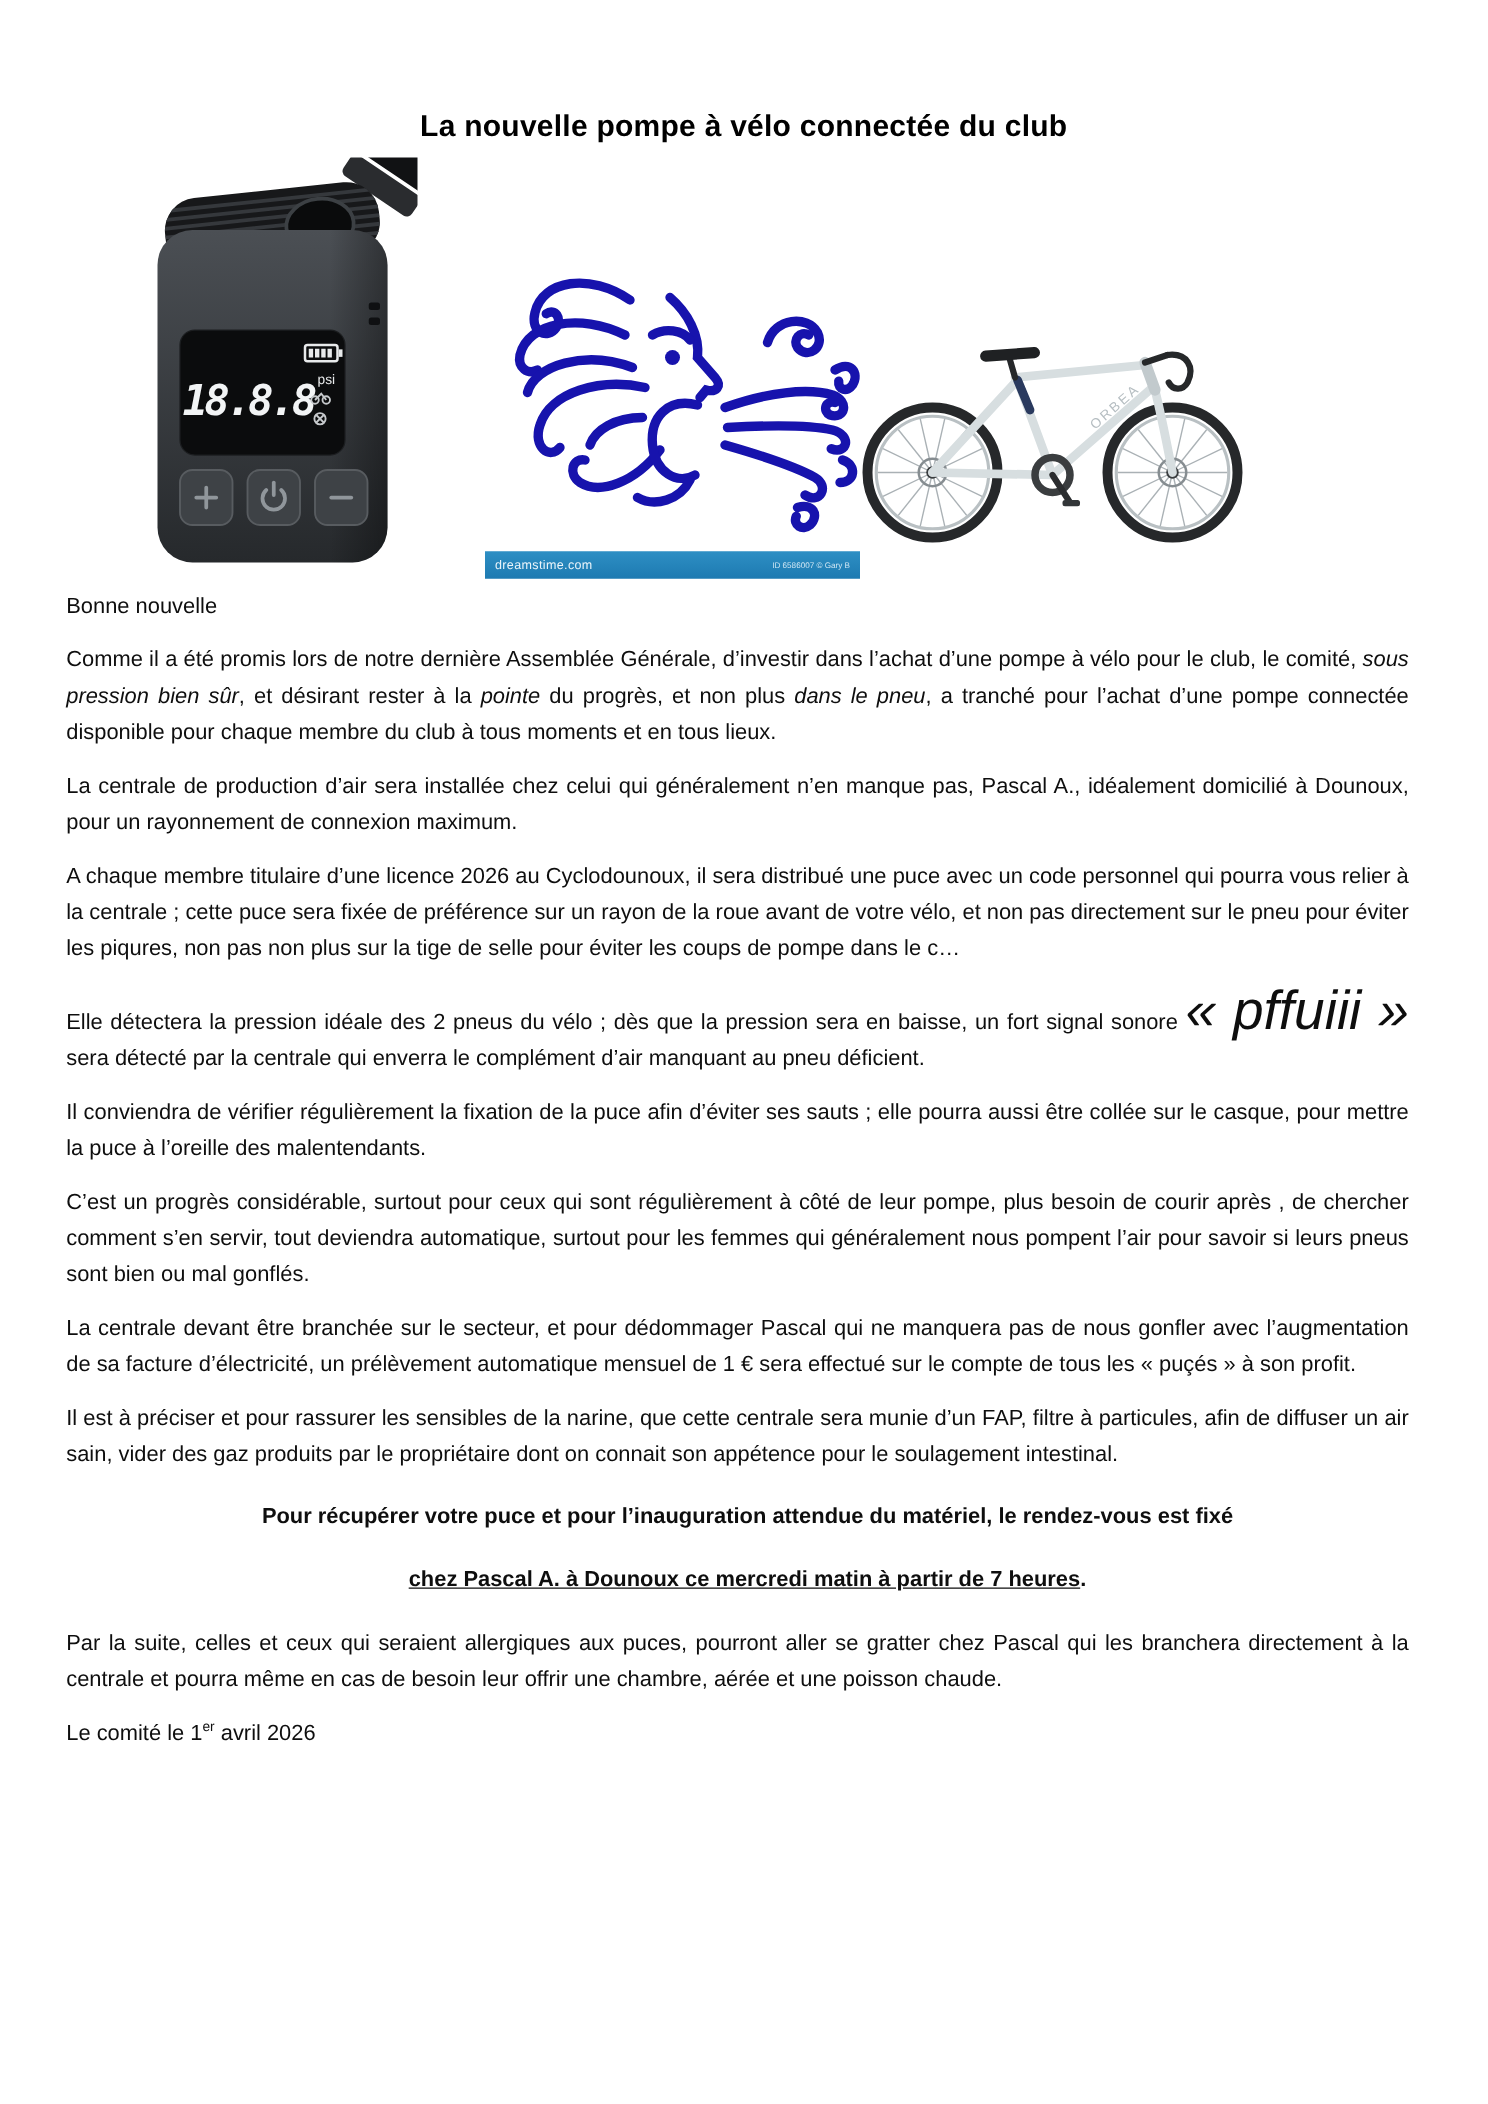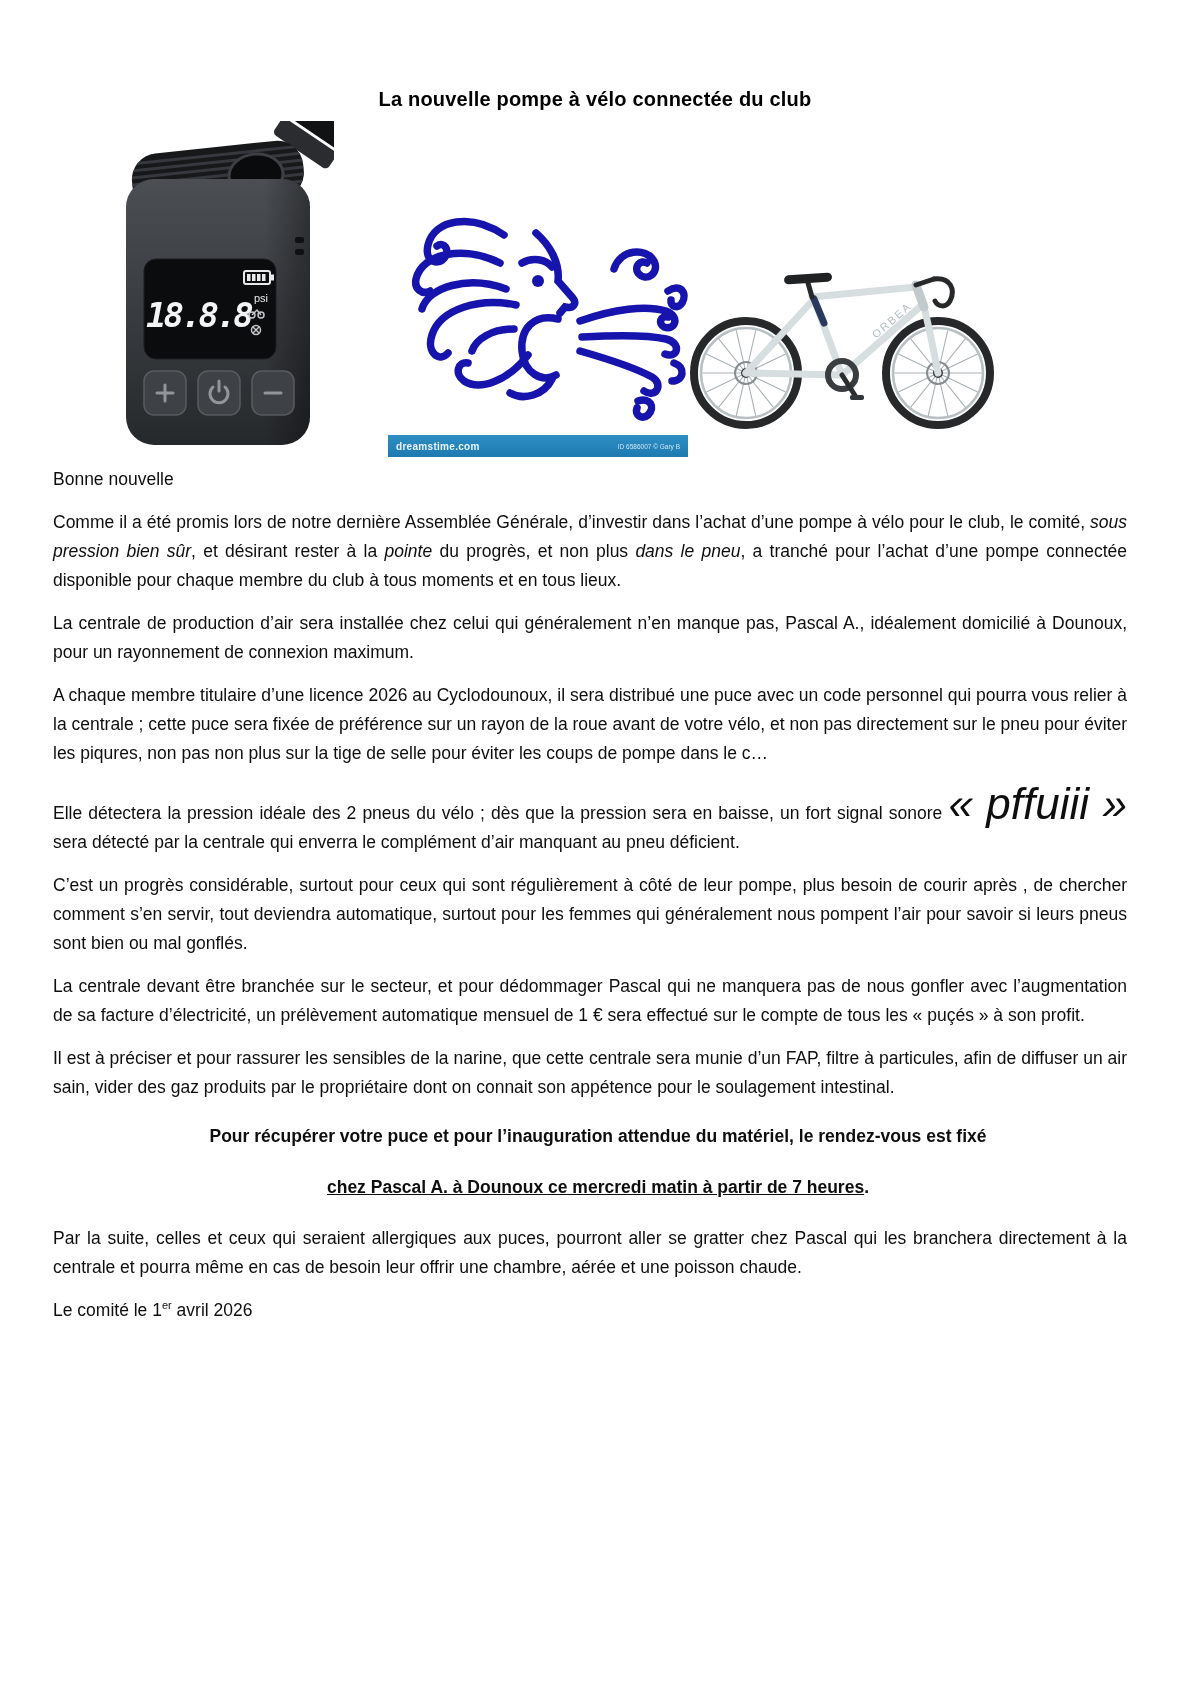--- a/index.html
+++ b/index.html
@@ -1,23 +1,23 @@
 <!DOCTYPE html>
 <html><head>
 <meta charset="utf-8">
 <style>
   html,body{margin:0;padding:0;background:#ffffff;}
   body{width:1190px;height:1683px;position:relative;font-family:"Liberation Sans",sans-serif;color:#0e0e0e;overflow:hidden;}
-  .title{margin:0;padding-top:88px;text-align:center;font-size:20px;font-weight:700;letter-spacing:.2px;color:#000;}
+  .title{margin:0;padding-top:88px;text-align:center;font-size:24px;font-weight:700;letter-spacing:.2px;color:#000;}
   .images-row{position:relative;height:338px;margin-top:8px;padding-left:27px;}
   .img-abs{position:absolute;}
   .pump-wrap{left:106px;top:2px;width:228px;height:332px;}
   .wind-wrap{left:388px;top:86px;width:300px;}
   .wind-bar{height:22px;background:linear-gradient(180deg,#2e8fc4,#1d7ab1);display:flex;align-items:center;justify-content:space-between;padding:0 8px;box-sizing:border-box;}
-  .wind-bar .wm-left{color:#eaf4fa;font-size:10px;letter-spacing:.3px;font-weight:bold;}
+  .wind-bar .wm-left{color:#eaf4fa;font-size:10px;letter-spacing:.3px;}
   .wind-bar .wm-right{color:#cfe6f3;font-size:6.5px;}
   .bike-wrap{left:680px;top:108px;width:326px;height:222px;}
   .doc{margin:8px 47px 0 53px;font-size:17.5px;line-height:29px;text-align:left;}
   .para{margin:0 16px 14px 0;text-align:justify;}
   .para.plain{text-align:left;}
   .para.center{text-align:center;font-weight:700;margin:20px 0 22px 0;}
   .it{font-style:italic;}
   .un{text-decoration:underline;}
   .big{font-size:44px;font-style:italic;line-height:1;}
   .sup{font-size:11px;vertical-align:super;line-height:0;text-align:right;}
@@ -209,20 +209,21 @@
     </svg>
   </div>
 </div>
 
 <div class="doc" id="paras">
     <p class="para plain"><span>Bonne nouvelle</span></p>
     <p class="para "><span>Comme il a été promis lors de notre dernière Assemblée Générale, d’investir dans l’achat d’une pompe à vélo pour le club, le comité, </span><span class="it">sous pression bien sûr</span><span>, et désirant rester à la </span><span class="it">pointe</span><span> du progrès, et non plus </span><span class="it">dans le pneu</span><span>, a tranché pour l’achat d’une pompe connectée disponible pour chaque membre du club à tous moments et en tous lieux.</span></p>
     <p class="para "><span>La centrale de production d’air sera installée chez celui qui généralement n’en manque pas, Pascal A., idéalement domicilié à Dounoux, pour un rayonnement de connexion maximum.</span></p>
     <p class="para "><span>A chaque membre titulaire d’une licence 2026 au Cyclodounoux, il sera distribué une puce avec un code personnel qui pourra vous relier à la centrale ; cette puce sera fixée de préférence sur un rayon de la roue avant de votre vélo, et non pas directement sur le pneu pour éviter les piqures, non pas non plus sur la tige de selle pour éviter les coups de pompe dans le c…</span></p>
     <p class="para "><span>Elle détectera la pression idéale des 2 pneus du vélo ; dès que la pression sera en baisse, un fort signal sonore </span><span class="big">« pffuiii » </span><span>sera détecté par la centrale qui enverra le complément d’air manquant au pneu déficient.</span></p>
+    <p class="para "><span>Il conviendra de vérifier régulièrement la fixation de la puce afin d’éviter ses sauts ; elle pourra aussi être collée sur le casque, pour mettre la puce à l’oreille des malentendants.</span></p>
     <p class="para "><span>C’est un progrès considérable, surtout pour ceux qui sont régulièrement à côté de leur pompe, plus besoin de courir après , de chercher comment s’en servir, tout deviendra automatique, surtout pour les femmes qui généralement nous pompent l’air pour savoir si leurs pneus sont bien ou mal gonflés.</span></p>
     <p class="para "><span>La centrale devant être branchée sur le secteur, et pour dédommager Pascal qui ne manquera pas de nous gonfler avec l’augmentation de sa facture d’électricité, un prélèvement automatique mensuel de 1 € sera effectué sur le compte de tous les « puçés » à son profit.</span></p>
     <p class="para "><span>Il est à préciser et pour rassurer les sensibles de la narine, que cette centrale sera munie d’un FAP, filtre à particules, afin de diffuser un air sain, vider des gaz produits par le propriétaire dont on connait son appétence pour le soulagement intestinal.</span></p>
     <p class="para center"><span>Pour récupérer votre puce et pour l’inauguration attendue du matériel, le rendez-vous est fixé</span></p>
     <p class="para center"><span class="un">chez Pascal A. à Dounoux ce mercredi matin à partir de 7 heures</span><span>.</span></p>
     <p class="para "><span>Par la suite, celles et ceux qui seraient allergiques aux puces, pourront aller se gratter chez Pascal qui les branchera directement à la centrale et pourra même en cas de besoin leur offrir une chambre, aérée et une poisson chaude.</span></p>
     <p class="para plain"><span>Le comité le 1</span><span class="sup">er</span><span> avril 2026</span></p>
   </div>
 
 </body></html>

